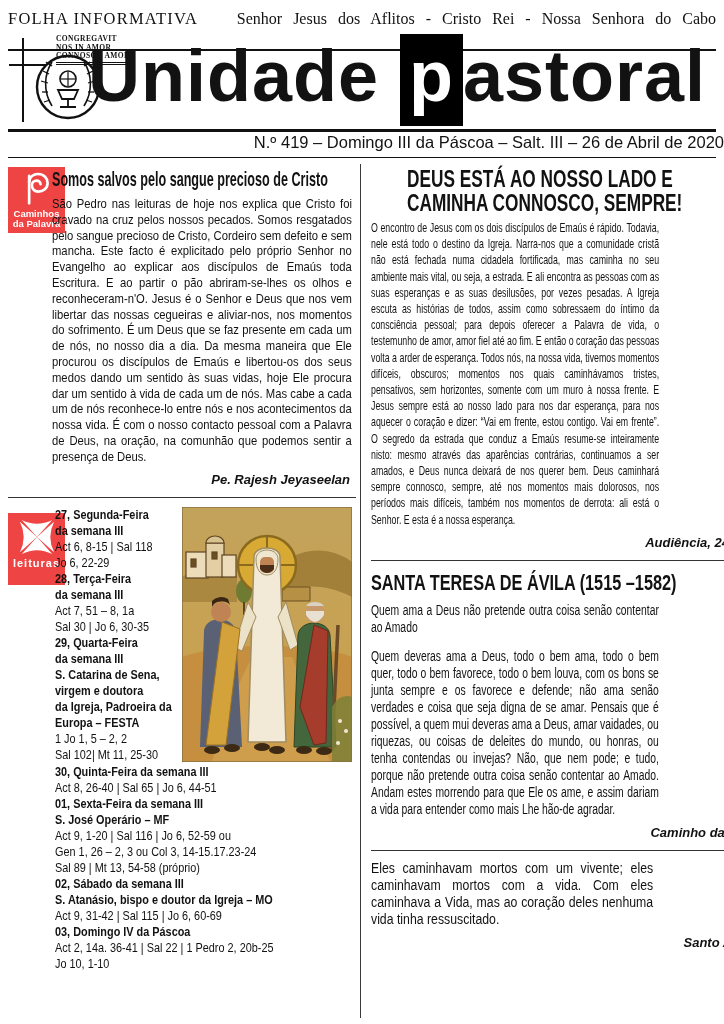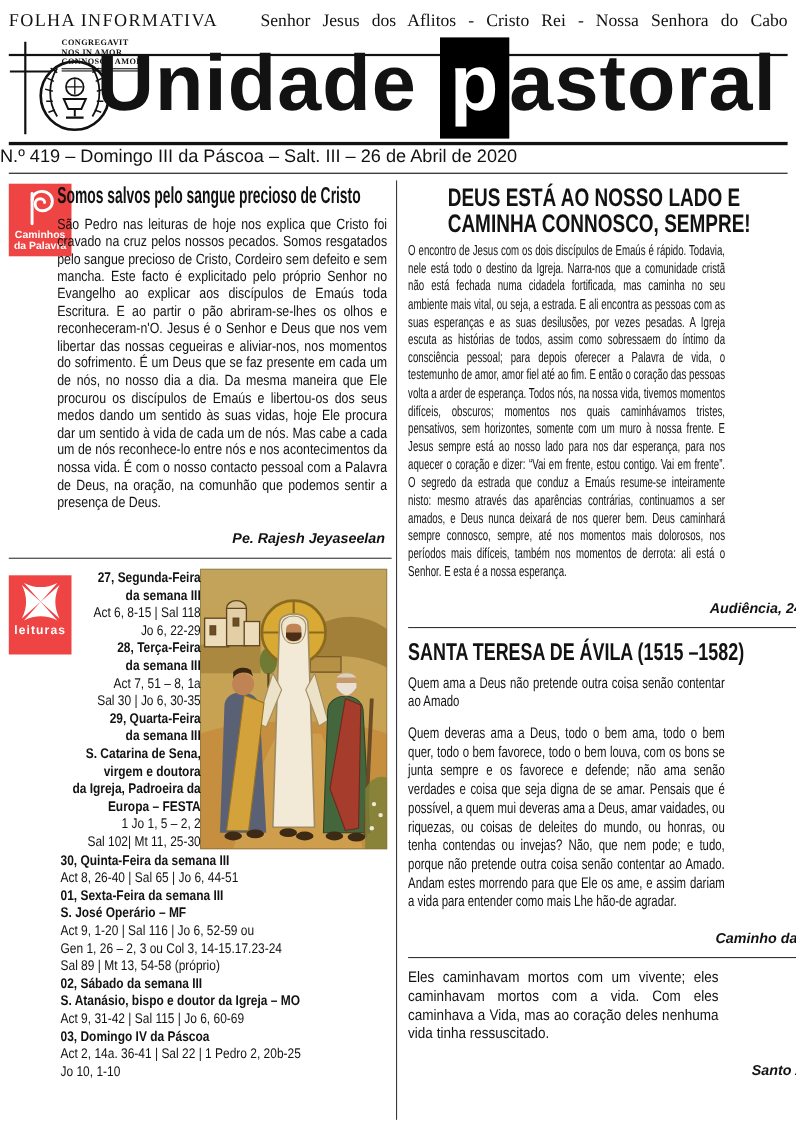--- a/index.html
+++ b/index.html
@@ -15,52 +15,52 @@
   .logo{position:absolute;left:8px;top:34px;width:106px;height:92px;}
   .logo-motto{position:absolute;left:24px;top:35px;width:78px;font-family:"Liberation Serif",serif;
               font-weight:bold;font-size:7.5px;line-height:1.15;letter-spacing:.4px;
               border-bottom:3px double #111;padding-bottom:1px;margin-left:32px;}
   .masthead{position:absolute;left:88px;top:30px;width:628px;white-space:nowrap;
             font-family:Liberation Sans, sans-serif;font-weight:bold;font-size:72px;line-height:92px;
             letter-spacing:1px;}
   .pbox{background:#000;color:#fff;padding:2px 9px 10px;}
 
   .rule-thick{position:absolute;left:8px;right:8px;top:129px;height:3px;background:#111;}
-  .issue{position:absolute;left:0;right:0;top:133px;text-align:left;font-size:16.5px;}
+  .issue{position:absolute;left:0;right:0;top:133px;text-align:right;font-size:16.5px;}
   .rule-thin{position:absolute;left:8px;right:8px;top:157px;height:1px;background:#111;}
 
   
   .cols{position:absolute;top:164px;left:8px;right:8px;bottom:6px;display:flex;}
   .col-left{width:348px;flex:none;padding-right:4px;}
   .col-right{flex:1;border-left:1px solid #3a3a3a;padding-left:10px;}
 
   .hr{border:0;border-top:1px solid #333;margin:10px 0 9px;}
 
   
   .cond{transform-origin:0 0;}
   .body-left {width:357px;transform:scaleX(.84);font-size:13.4px;line-height:15.8px;text-align:justify;}
   .body-pope {width:432px;transform:scaleX(.667);font-size:13.2px;line-height:16.2px;text-align:justify;}
   .body-ter  {width:389px;transform:scaleX(.74);font-size:14px;line-height:17px;text-align:justify;}
   .body-tho  {width:317px;transform:scaleX(.89);font-size:13.8px;line-height:17px;text-align:justify;}
 
-  .sig{font-style:italic;font-weight:bold;font-size:13px;text-align:right;margin-top:17px;}
+  .sig{font-style:italic;font-weight:bold;font-size:13px;text-align:right;margin-top:7px;}
 
   
   .badge{position:absolute;background:#ef4444;color:#fff;width:57px;display:flex;flex-direction:column;
          align-items:center;justify-content:flex-start;text-align:center;font-weight:bold;
          padding:5px 2px 4px;box-sizing:border-box;gap:2px;}
   .badge .lbl{line-height:1.08;}
 
   
   .l-article{position:relative;padding-left:44px;margin-top:3px;}
   .ltitle{font-size:21px;font-weight:bold;white-space:nowrap;transform:scaleX(.6);transform-origin:0 0;
           margin:0 0 5px;}
   
   .readings{position:relative;padding-left:47px;margin-top:2px;}
-  .rzoneA{display:flex;text-align:right;}
+  .rzoneA{display:flex;}
   .rcolA{width:124px;flex:none;}
   .rcolA-in{width:150px;transform:scaleX(.85);transform-origin:0 0;}
   .remmaus{width:170px;height:255px;flex:none;margin-left:3px;}
   .rzoneB{width:352px;transform:scaleX(.85);transform-origin:0 0;margin-top:1px;}
   .rline{white-space:nowrap;font-size:12.8px;line-height:16px;}
   .rline.b{font-weight:bold;}
 
   
   .r-art{position:relative;}
   .rtitle{width:288px;font-size:23px;line-height:23.5px;font-weight:bold;text-align:center;

